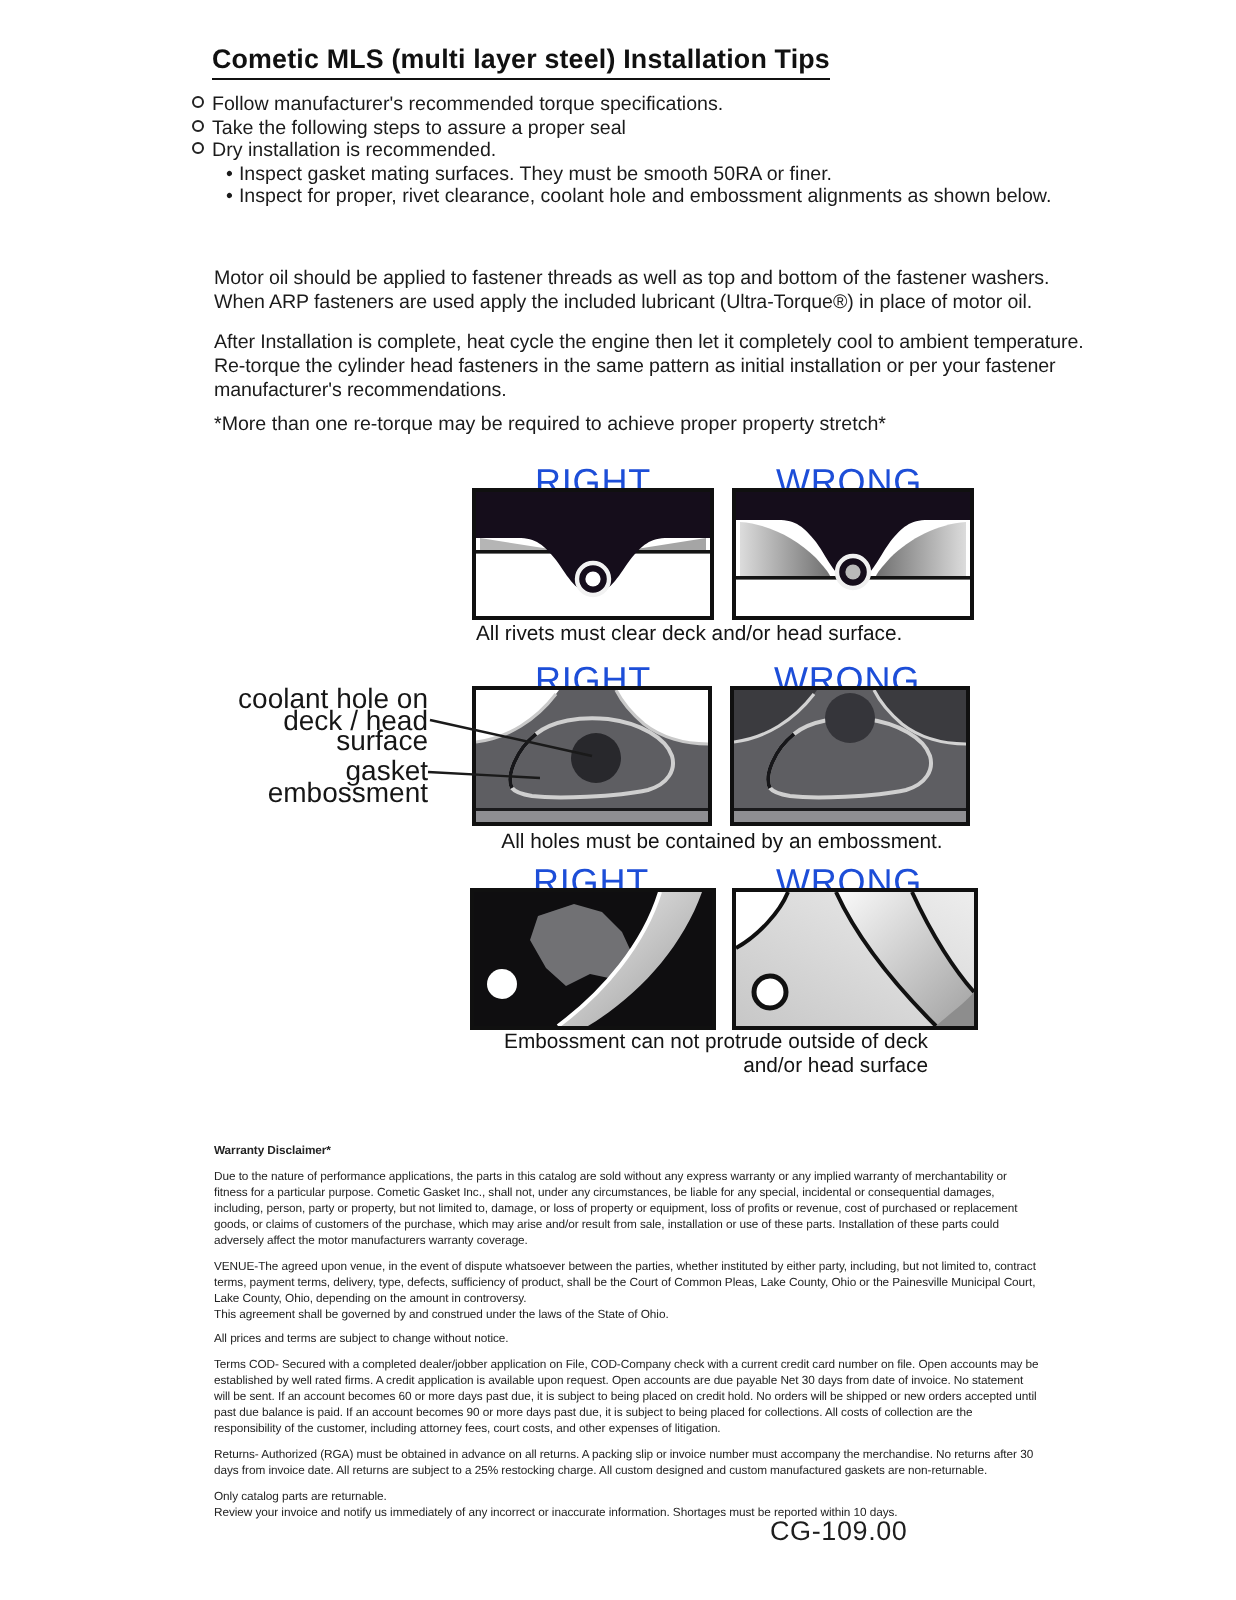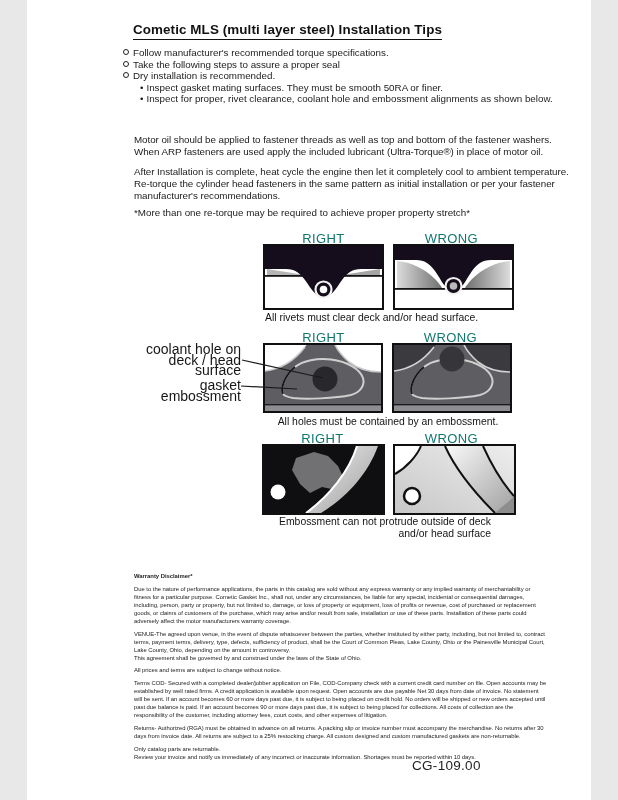--- a/index.html
+++ b/index.html
@@ -1,17 +1,17 @@
 <!DOCTYPE html>
 <html><head>
 <meta charset="utf-8">
 <style>
   html,body{margin:0;padding:0;background:#e8e8e8;}
   .page{
-    position:relative;width:564px;height:800px;background:#ffffff;
+    position:relative;width:618px;height:800px;background:#ffffff;
     font-family:"Liberation Sans", sans-serif;color:#1b1b1b;overflow:hidden;
     margin:0 auto;
   }
   
   .title{
     position:absolute;left:106px;top:22px;margin:0;
     font-size:13.4px;font-weight:bold;letter-spacing:.1px;color:#111;
     padding-bottom:2px;border-bottom:1.6px solid #111;display:inline-block;
   }
   .intro{position:absolute;left:96px;top:47px;font-size:9.8px;line-height:11.6px;}
@@ -22,21 +22,21 @@
   }
   .b-row.sub{margin-left:17px;}
   .b-dot{margin-right:3px;font-size:9.8px;}
   
   .diesel-h{position:absolute;left:107px;top:116px;margin:0;font-size:12.2px;font-weight:bold;color:#111;}
   .para{position:absolute;left:107px;width:440px;margin:0;font-size:9.8px;line-height:11.9px;letter-spacing:-.05px;}
   .para.p1{top:134px;}
   .para.p2{top:166px;}
   .note{position:absolute;left:107px;top:207px;margin:0;font-size:9.8px;}
   
-  .dlabel{position:absolute;width:121px;text-align:center;font-size:13px;font-weight:500;letter-spacing:.4px;color:#0f766e;}
+  .dlabel{position:absolute;width:121px;text-align:center;font-size:18px;font-weight:500;letter-spacing:.4px;color:#1d4ed8;}
   .lbl-d1r{left:236px;top:231px;} .lbl-d1w{left:364px;top:231px;}
   .lbl-d2r{left:236px;top:330px;} .lbl-d2w{left:363px;top:330px;}
   .lbl-d3r{left:235px;top:431px;} .lbl-d3w{left:364px;top:431px;}
   .panel{position:absolute;border:2px solid #101010;background:#fff;}
   .panel svg{display:block;}
   #p1r{left:236px;top:244px;} #p1w{left:366px;top:244px;}
   #p2r{left:236px;top:343px;} #p2w{left:365px;top:343px;}
   #p3r{left:235px;top:444px;} #p3w{left:366px;top:444px;}
   .dcap{position:absolute;font-size:10.4px;font-weight:500;color:#141414;line-height:12px;text-align:right;}
   #cap1{left:238px;top:312px;}

